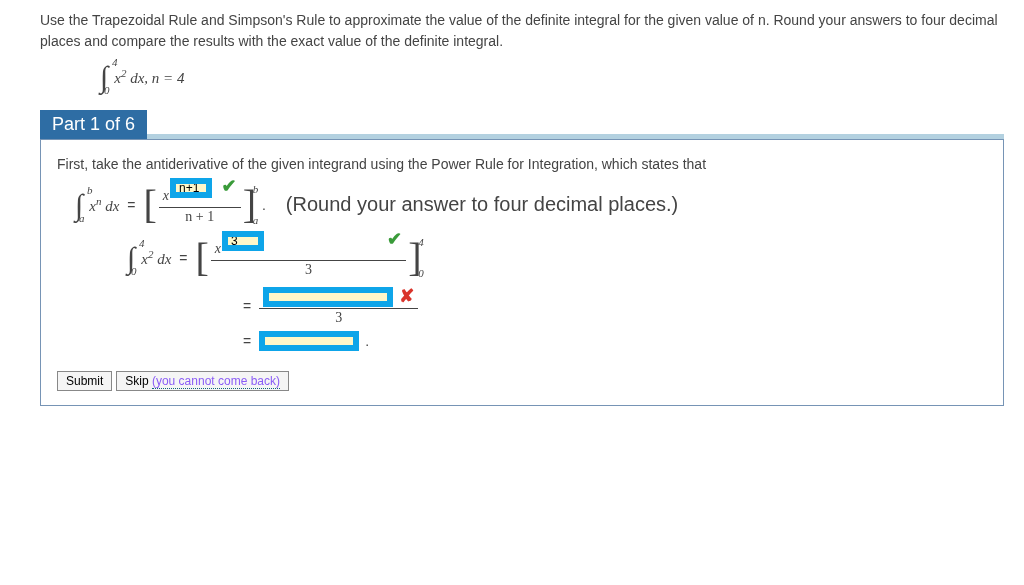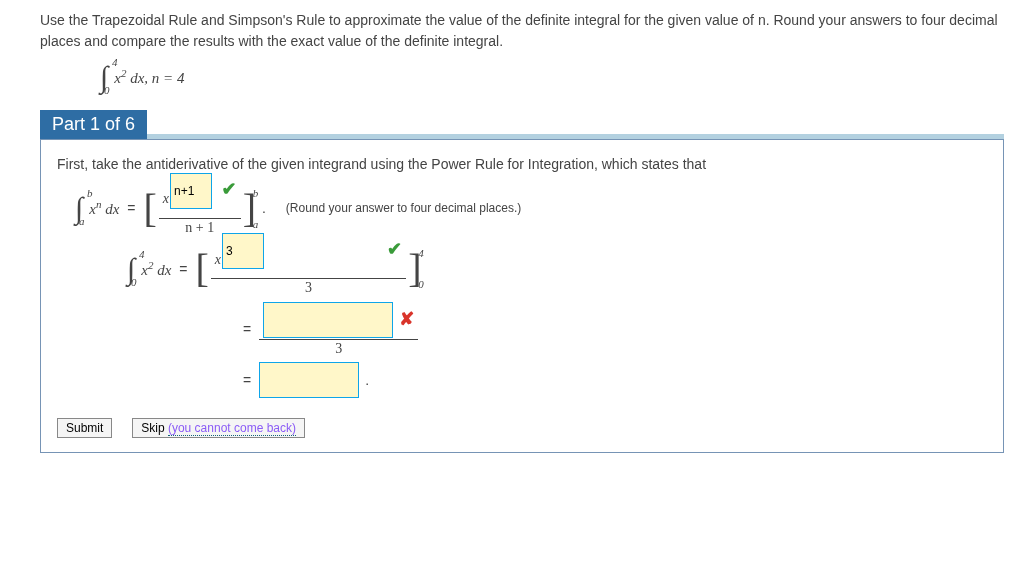--- a/index.html
+++ b/index.html
@@ -37,39 +37,39 @@
   .bracket-r {
     font-size: 40px; font-family: 'Times New Roman', serif;
     font-weight: 100; margin-left: 2px; position: relative;
   }
   .br-top { position: absolute; top: 2px; left: 10px; font-size: 11px; font-family: 'Times New Roman', serif; font-style: italic; }
   .br-bot { position: absolute; bottom: 2px; left: 10px; font-size: 11px; font-family: 'Times New Roman', serif; font-style: italic; }
   .frac { display: inline-flex; flex-direction: column; align-items: center; font-family: 'Times New Roman', serif; font-size: 14px; line-height: 1.1; }
   .frac .num { border-bottom: 1px solid #444; padding: 0 4px 1px; display: flex; align-items: center; }
   .frac .den { padding-top: 1px; }
   input.box {
-    background: #fff7c9; border: 1px solid #0ea5e9;
-    font-size: 12px; padding: 1px 3px; height: 36px;
+    background: #fff7c9; border: 6px solid #0ea5e9;
+    font-size: 12px; padding: 1px 3px; height: 20px;
     font-family: Verdana, sans-serif;
   }
   .box-sm { width: 42px; }
   .box-md { width: 130px; }
   .check { color: #3a9b3a; font-size: 18px; font-weight: bold; margin-left: 6px; }
   .cross { color: #d9342b; font-size: 18px; font-weight: bold; margin-left: 6px; }
   .so-we-have { margin-top: 12px; margin-bottom: 6px; }
   .eq-line { display: flex; align-items: center; margin-left: 70px; margin-top: 6px; }
   .eq-line .int-container { margin-left: 0; }
   .btn {
     font-family: Verdana, sans-serif; font-size: 12px;
     background: #f5f5f5; border: 1px solid #888;
-    padding: 2px 8px; cursor: pointer; margin-right: 16px;
+    padding: 2px 8px; cursor: pointer; margin-right: 0;
   }
   .link-inbtn { color: #8b5cf6; text-decoration: none; border-bottom: 1px dotted #12637b; }
   .btn-row { margin-top: 20px; }
-  .round-note { font-family: Verdana, sans-serif; font-style: normal; font-size: 12px; margin-left: 20px; }
+  .round-note { font-family: Verdana, sans-serif; font-style: normal; font-size: 20px; margin-left: 20px; }
   .int-container { display: flex; align-items: center; }
   .eq-sign { font-family: Verdana, sans-serif; margin: 0 8px; }
   .x-var { font-family: 'Times New Roman', serif; font-style: italic; margin-right: 1px; }
   .period { margin-left: 6px; font-family: Verdana, sans-serif; }
 </style>
 </head>
 <body>
 
 <div class="problem-text">Use the Trapezoidal Rule and Simpson's Rule to approximate the value of the definite integral for the given value of n. Round your answers to four decimal places and compare the results with the exact value of the definite integral.</div>
 

